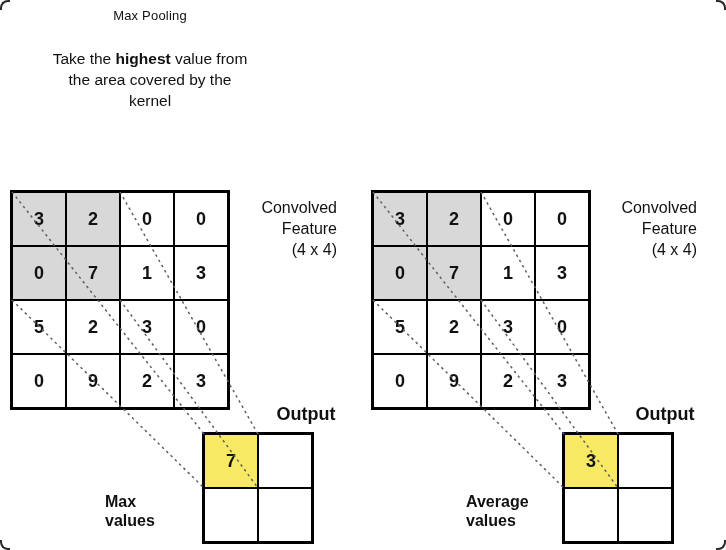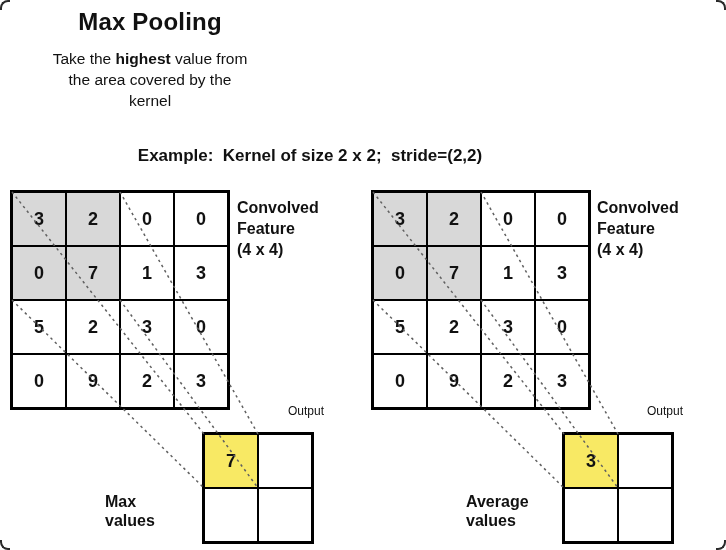--- a/index.html
+++ b/index.html
@@ -2,21 +2,21 @@
 <html style="--cell-shaded: #d8d8d8; --cell-highlight: #f8e964; --dash-line: #606060; --grid-border: #000000;"><head>
 <meta charset="utf-8">
 <style>
   html,body{margin:0;padding:0;background:#fff;}
   .page{
     position:relative;width:726px;height:550px;background:#fff;overflow:hidden;
     font-family:"Liberation Sans", sans-serif;color:#111;
   }
   .panel-title{
     position:absolute;width:260px;text-align:center;
-    font-size:24px;font-weight:700;letter-spacing:.2px;
+    font-size:13px;font-weight:400;letter-spacing:.2px;
   }
   .panel-desc{
     position:absolute;width:224px;text-align:center;
     font-size:15.5px;line-height:21px;white-space:pre-line;
   }
   .panel-desc b{font-weight:700;margin-top:28px;}
   .caption{
     position:absolute;left:98px;top:146px;width:424px;text-align:center;
     font-size:17px;font-weight:700;white-space:pre;
   }
@@ -36,26 +36,26 @@
     grid-template-columns:repeat(2,54px);grid-template-rows:repeat(2,54px);
     border:2px solid #000;background:#fff;z-index:1;
   }
   .ogrid .ocell{
     box-sizing:border-box;border:1px solid #000;
     display:flex;align-items:center;justify-content:center;
     font-size:18px;font-weight:700;background:#fff;
   }
   .ogrid .ocell.hl{background:var(--cell-highlight,#f8e964);}
   .mlabel{
-    position:absolute;width:100px;text-align:left;
-    font-size:16px;font-weight:700;line-height:21px;
+    position:absolute;width:100px;text-align:right;
+    font-size:16px;font-weight:400;line-height:21px;
   }
   .olabel{
     position:absolute;width:100px;text-align:center;
-    font-size:12px;font-weight:400;
+    font-size:18px;font-weight:700;
   }
   .vlabel{
     position:absolute;width:100px;text-align:left;
     font-size:16px;font-weight:700;line-height:19px;
   }
   svg.lines{position:absolute;left:0;top:0;z-index:2;pointer-events:none;}
   svg.lines line{
     stroke:var(--dash-line,#606060);stroke-width:1.5;
     stroke-dasharray:2.5 3.5;fill:none;
   }
@@ -81,21 +81,20 @@
     <line x1="481" y1="300" x2="618" y2="488"></line>
   </svg>
 
   <div class="panel-title" style="left:20px;top:8px">Max Pooling</div>
 
   <div class="panel-desc" style="left:38px;top:48px"><span>Take the </span><b>highest</b><span> value from
 the area covered by the
 kernel</span></div>
 
 
-  <div class="caption">Example:  Kernel of size 2 x 2;  stride=(2,2)</div>
 
   <div class="grid" style="left:10px;top:190px">
     <div class="cell shaded">3</div>
     <div class="cell shaded">2</div>
     <div class="cell">0</div>
     <div class="cell">0</div>
     <div class="cell shaded">0</div>
     <div class="cell shaded">7</div>
     <div class="cell">1</div>
     <div class="cell">3</div>

